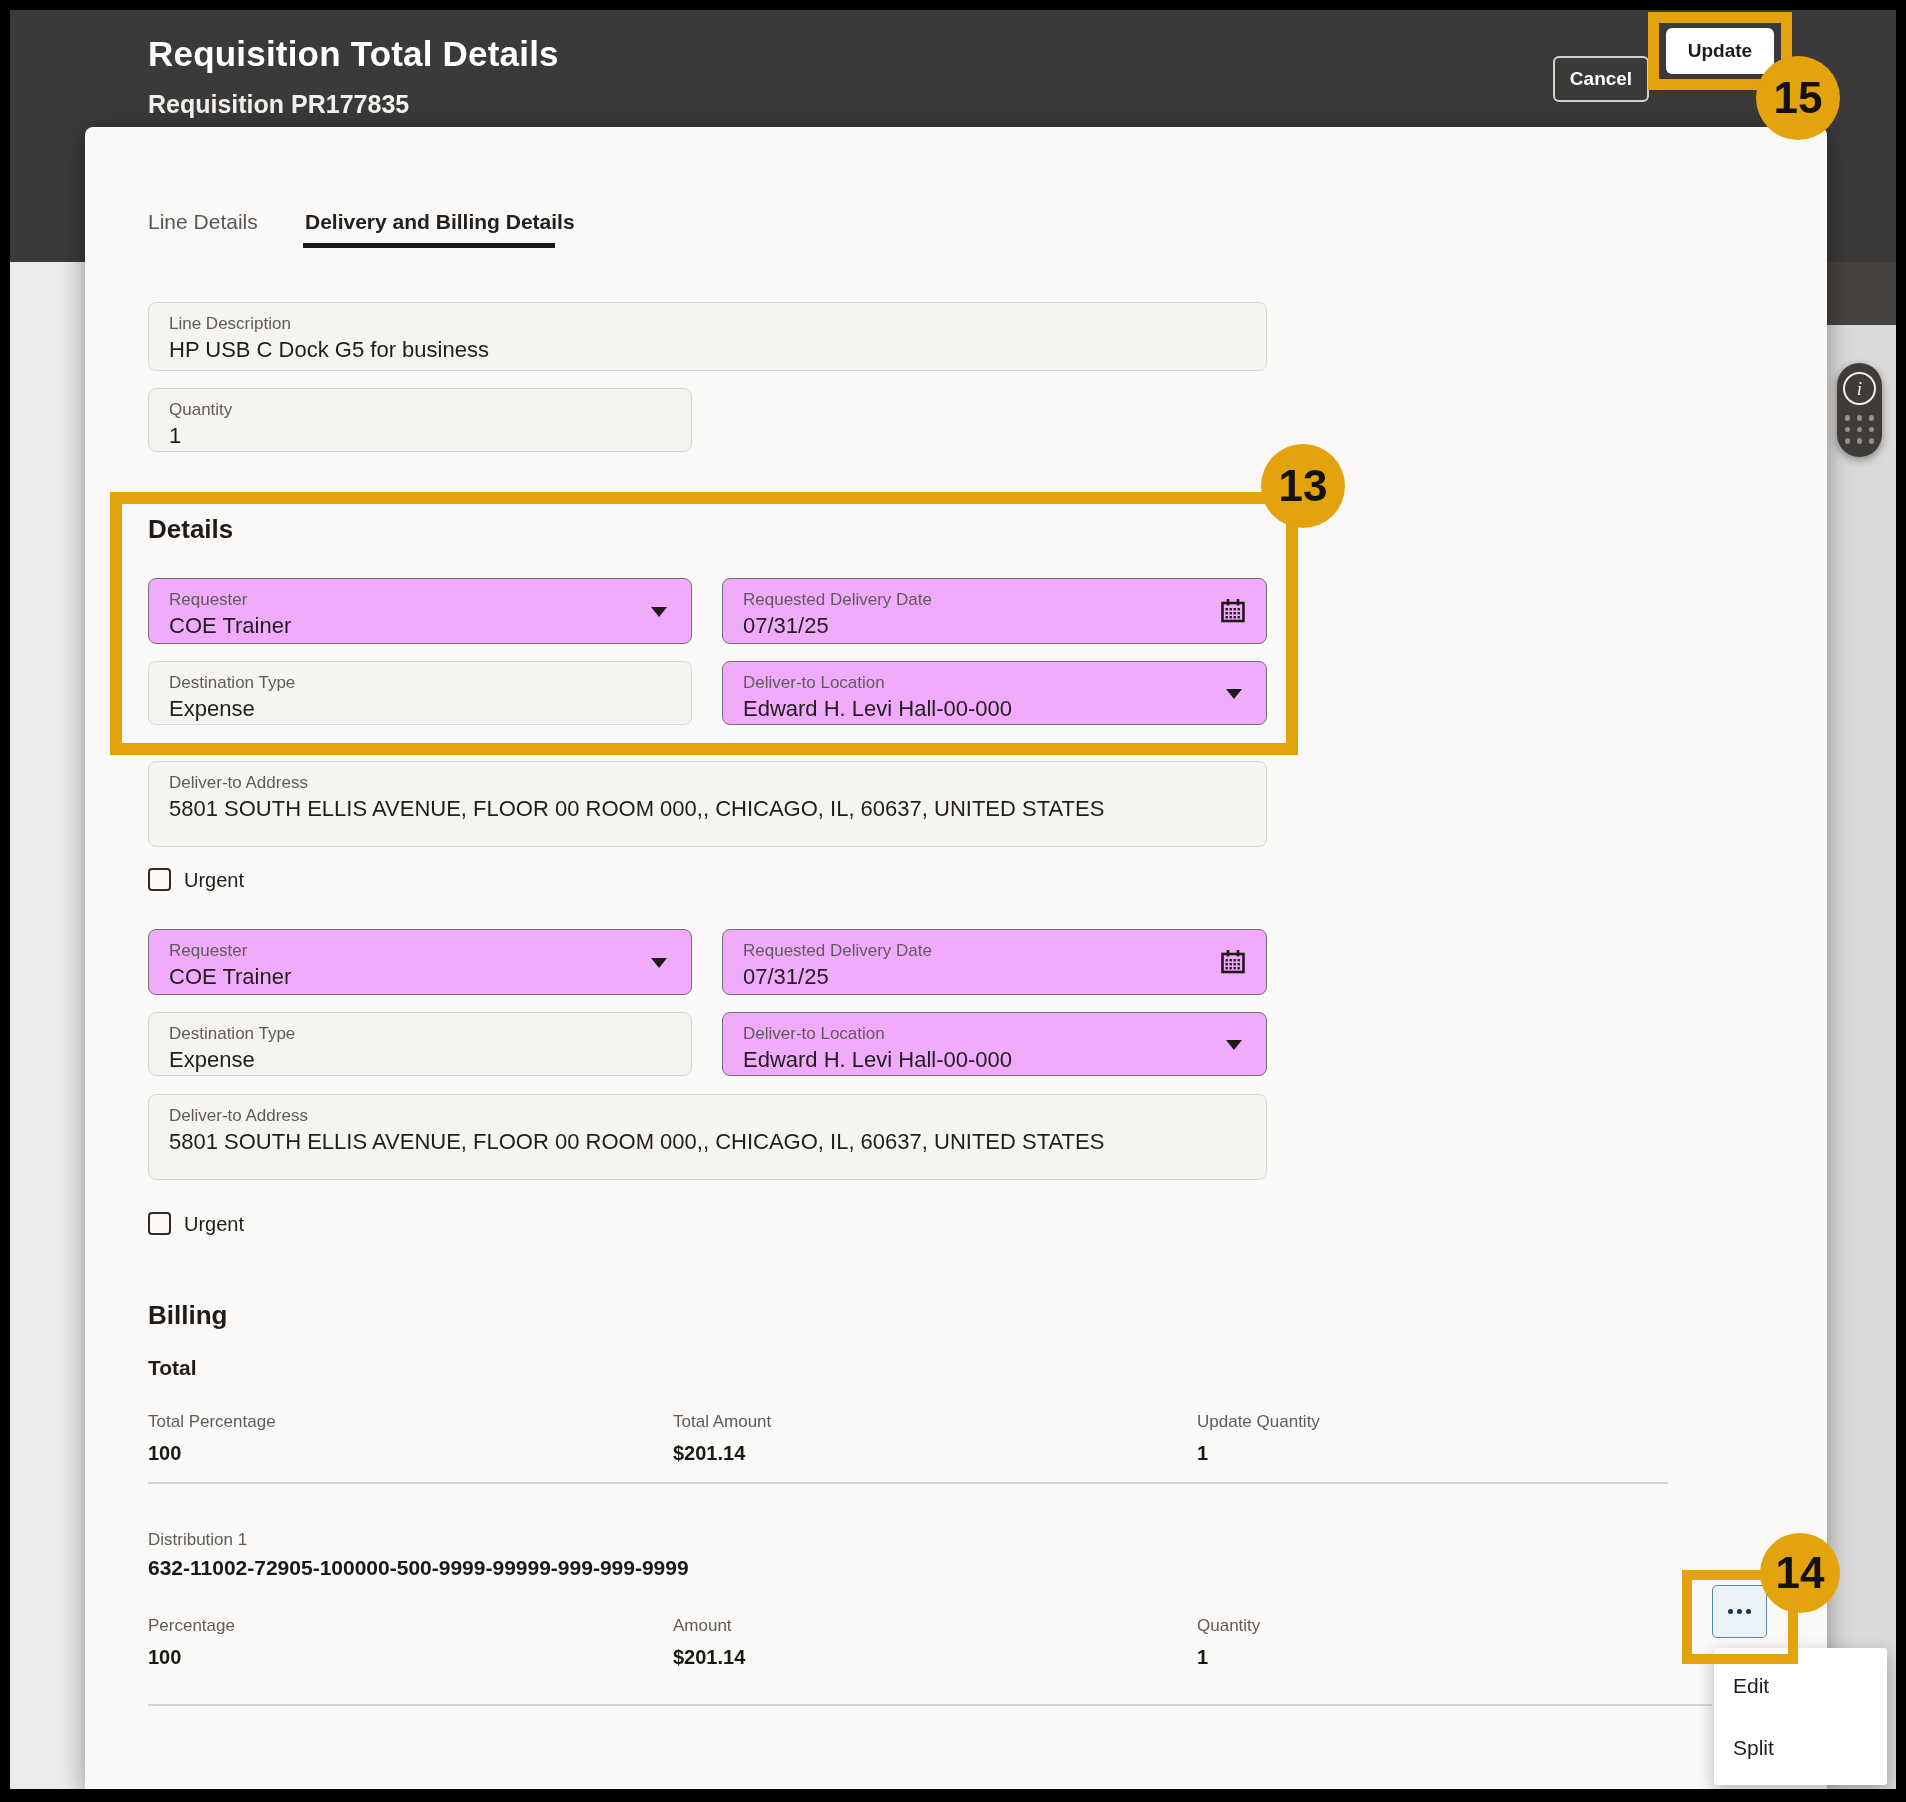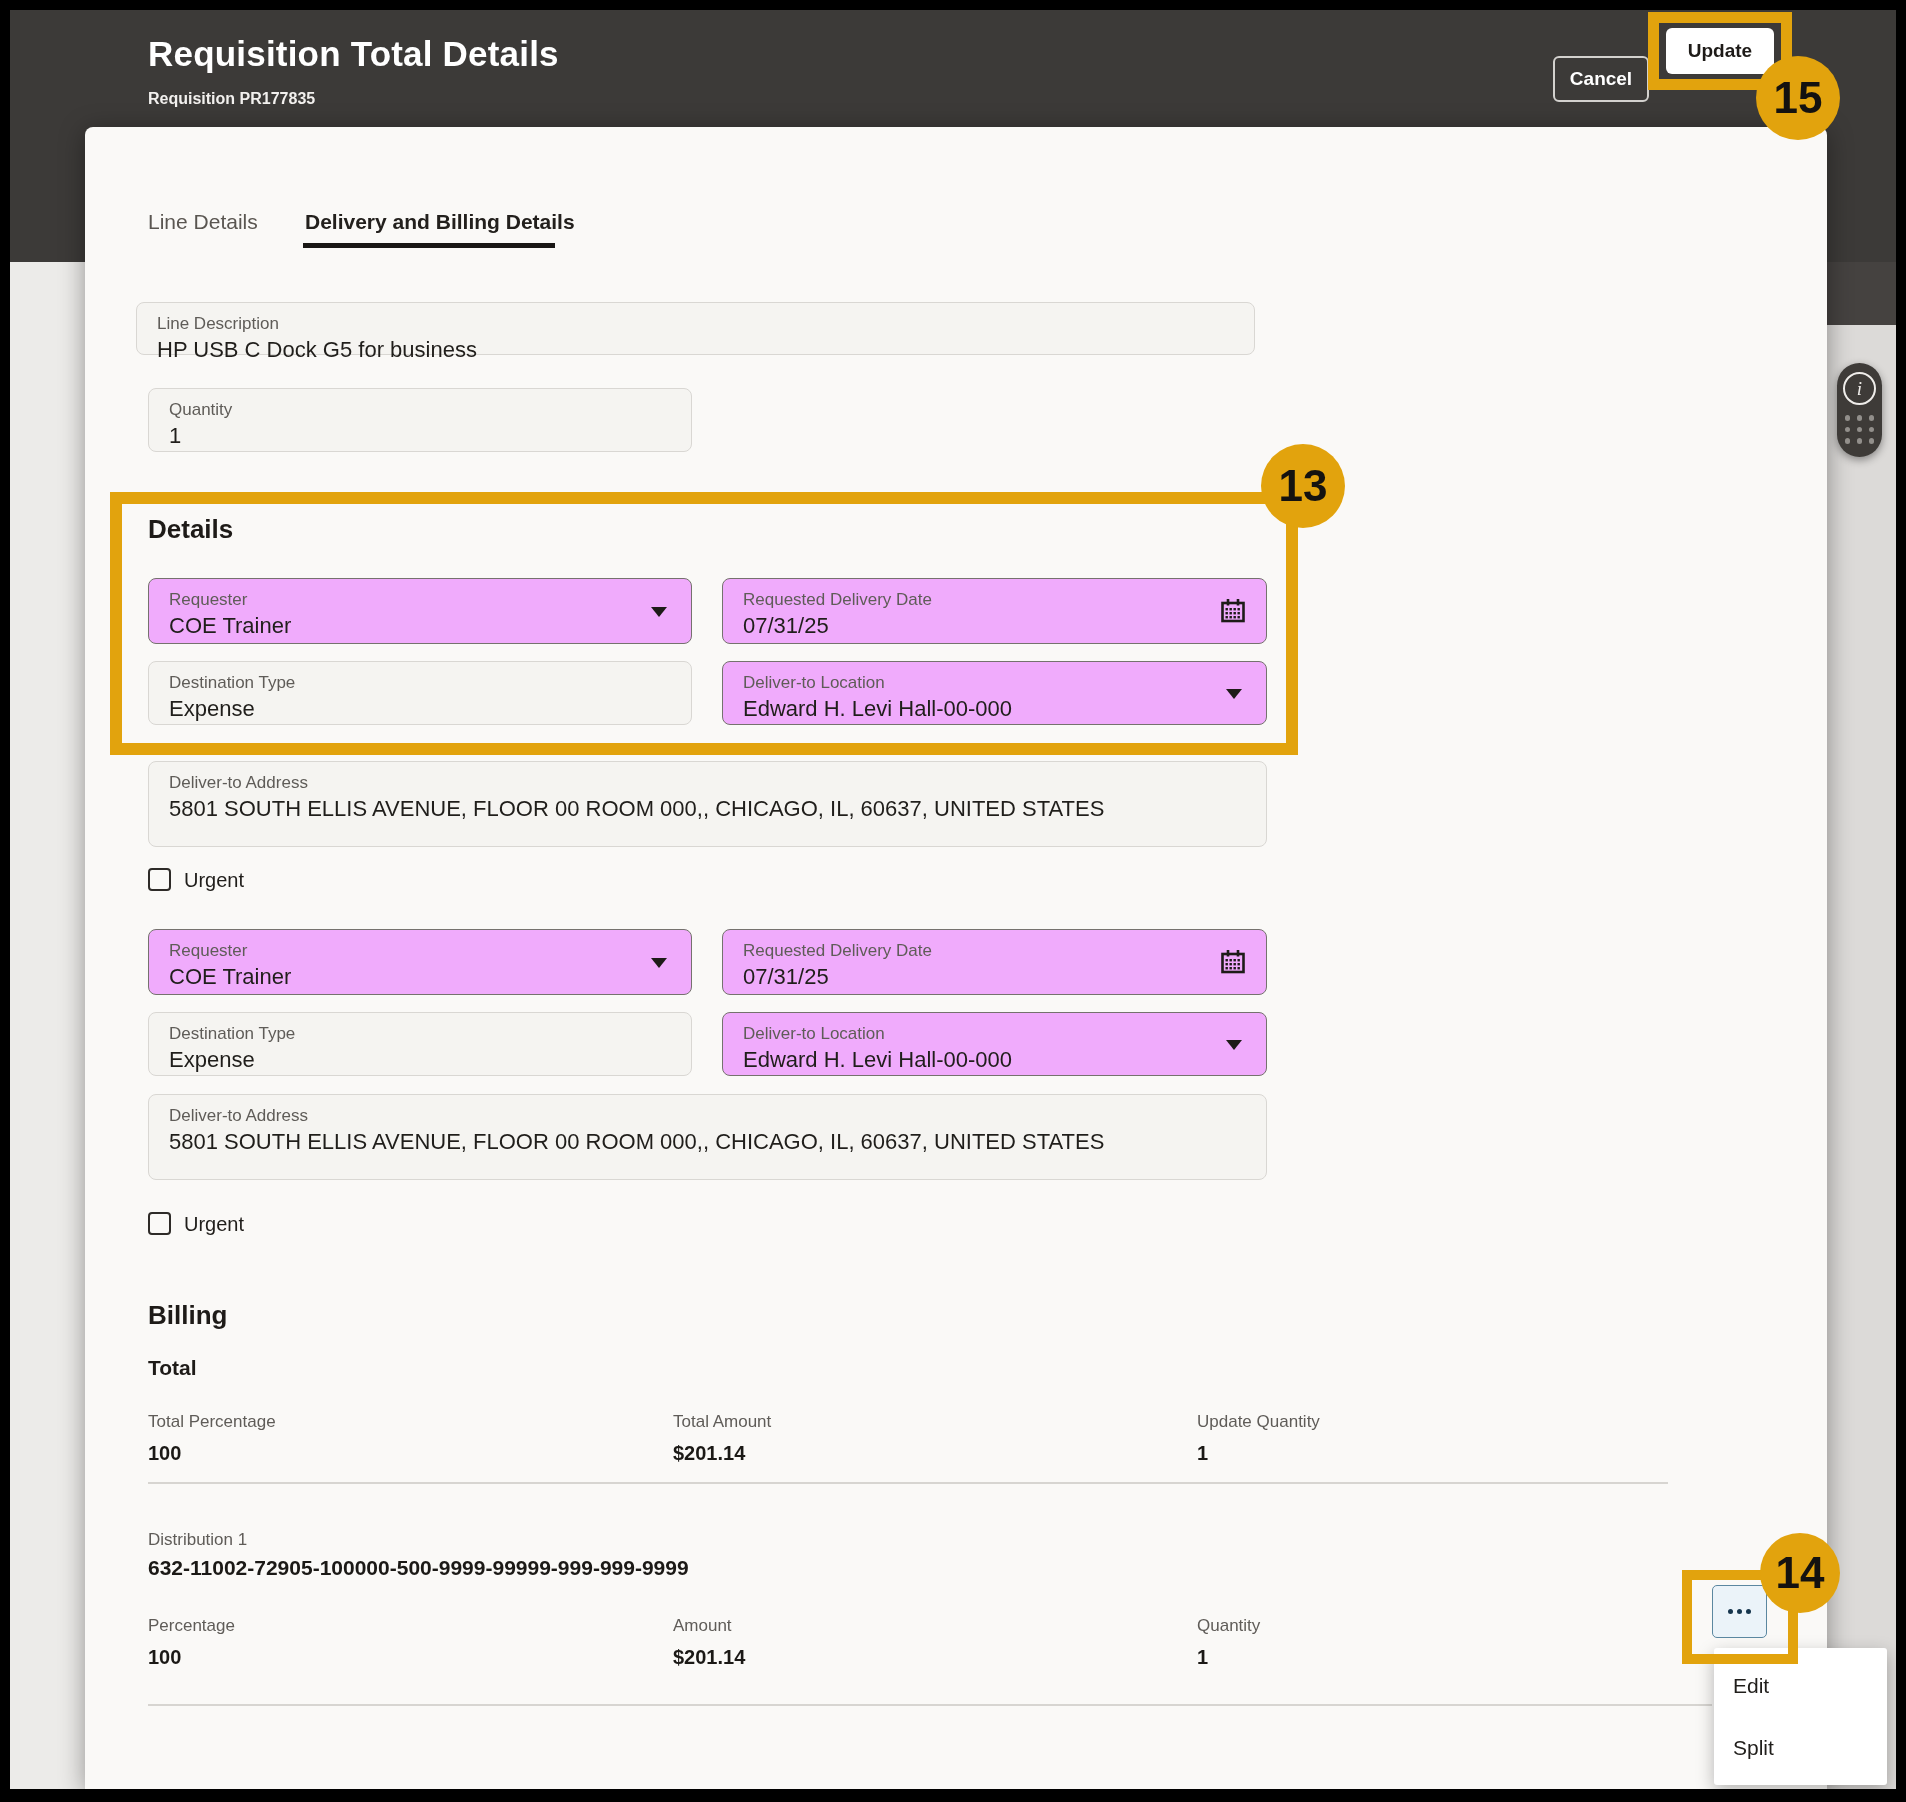--- a/index.html
+++ b/index.html
@@ -13,21 +13,21 @@
   
   .header-band{left:10px;top:10px;width:1886px;height:252px;background:#3C3A38;}
   .right-dark{left:1827px;top:262px;width:69px;height:63px;background:#454240;}
   .left-gutter{left:10px;top:262px;width:75px;height:1527px;background:#ECEBE9;}
   .right-gutter{left:1827px;top:325px;width:69px;height:1464px;background:#DCDAD8;}
   .panel{left:85px;top:127px;width:1742px;height:1662px;background:#FAF9F7;
          border-radius:8px 8px 0 0;box-shadow:0 4px 26px rgba(0,0,0,.38);}
 
   
   .page-title{left:148px;top:34px;font-size:35px;font-weight:700;color:#FFFFFF;letter-spacing:.2px;}
-  .page-subtitle{left:148px;top:90px;font-size:16px;font-weight:700;color:#F2F0EE;}
+  .page-subtitle{left:148px;top:90px;font-size:25px;font-weight:700;color:#F2F0EE;}
   .btn-cancel{left:1553px;top:30px;width:96px;height:46px;border:2px solid #D3D1CE;border-radius:6px;
       background:transparent;color:#FFFFFF;font-size:19px;font-weight:700;
       display:flex;align-items:center;justify-content:center;cursor:pointer;margin-top:26px;}
   .update-hl{left:1648px;top:12px;width:144px;height:78px;border:11px solid #E2A30D;z-index:10;
       display:flex;align-items:center;justify-content:center;}
   .btn-update{width:108px;height:46px;background:#FFFFFF;border:none;border-radius:6px;color:#1E1B18;
       font-size:19px;font-weight:700;display:flex;align-items:center;justify-content:center;cursor:pointer;}
   .callout{border-radius:50%;background:#E2A30D;color:#141210;display:flex;align-items:center;
       justify-content:center;font-size:44px;font-weight:600;z-index:12;}
   .callout-15{left:1756px;top:56px;width:84px;height:84px;}
@@ -93,21 +93,21 @@
 <div class="abs btn-cancel">Cancel</div>
 <div class="abs update-hl">
   <div class="btn-update">Update</div>
 </div>
 <div class="abs callout callout-15">15</div>
 
 <div class="abs tab tab-inactive">Line Details</div>
 <div class="abs tab tab-active">Delivery and Billing Details</div>
 <div class="abs tab-underline"></div>
 
-<div class="abs field ro" style="left:136px;top:302px;width:1119px;height:53px;">
+<div class="abs field ro" style="left:148px;top:302px;width:1119px;height:69px;">
   <span class="lbl">Line Description</span>
   <span class="val">HP USB C Dock G5 for business</span>
 </div>
 <div class="abs field ro" style="left:148px;top:388px;width:544px;height:64px;">
   <span class="lbl">Quantity</span>
   <span class="val">1</span>
 </div>
 
 <div class="abs gold-box"></div>
 <div class="abs callout callout-13">13</div>

